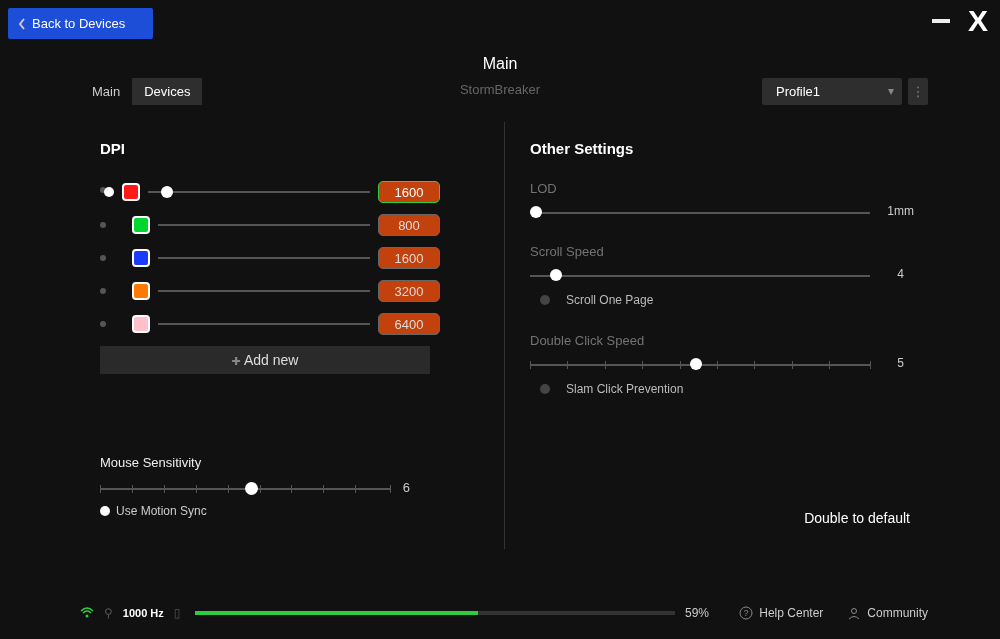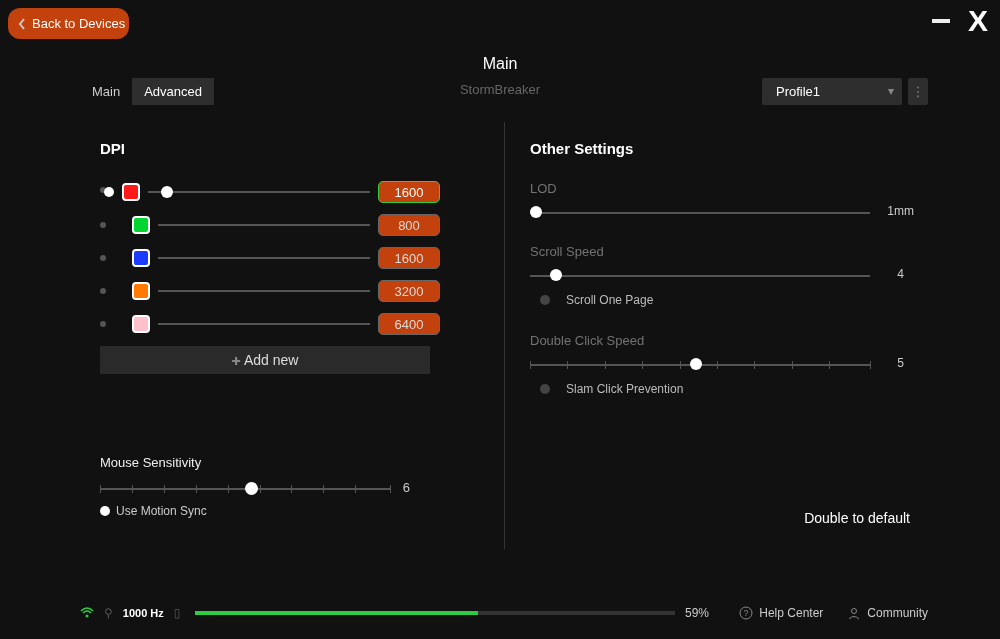--- a/index.html
+++ b/index.html
@@ -14,23 +14,23 @@
   overflow: hidden;
 }
 .top-bar {
   position: absolute;
   top: 0; left: 0; right: 0;
   height: 40px;
 }
 .back-btn {
   position: absolute;
   top: 8px; left: 8px;
-  background: #c2410c;
-  padding: 8px 4px 8px 10px;
-  border-radius: 12px;
+  background: #1d4ed8;
+  padding: 8px 28px 8px 10px;
+  border-radius: 2px;
   font-size: 13px;
   color: #fff;
   display: flex;
   align-items: center;
   gap: 6px;
   cursor: pointer;
 }
 .back-btn svg { width: 8px; height: 12px; }
 .window-controls {
   position: absolute;
@@ -312,21 +312,21 @@
   </div>
 </div>
 
 <div class="header">
   <div class="header-title">Main</div>
 </div>
 
 <div class="subheader">
   <div class="tabs">
     <div class="tab">Main</div>
-    <div class="tab active">Advanced</div>
+    <div class="tab active">Devices</div>
   </div>
   <div class="device-name">StormBreaker</div>
   <div class="profile-wrap">
     <div class="profile-select">
       <span>Profile1</span>
     </div>
     <div class="profile-dots">⋮</div>
   </div>
 </div>
 

